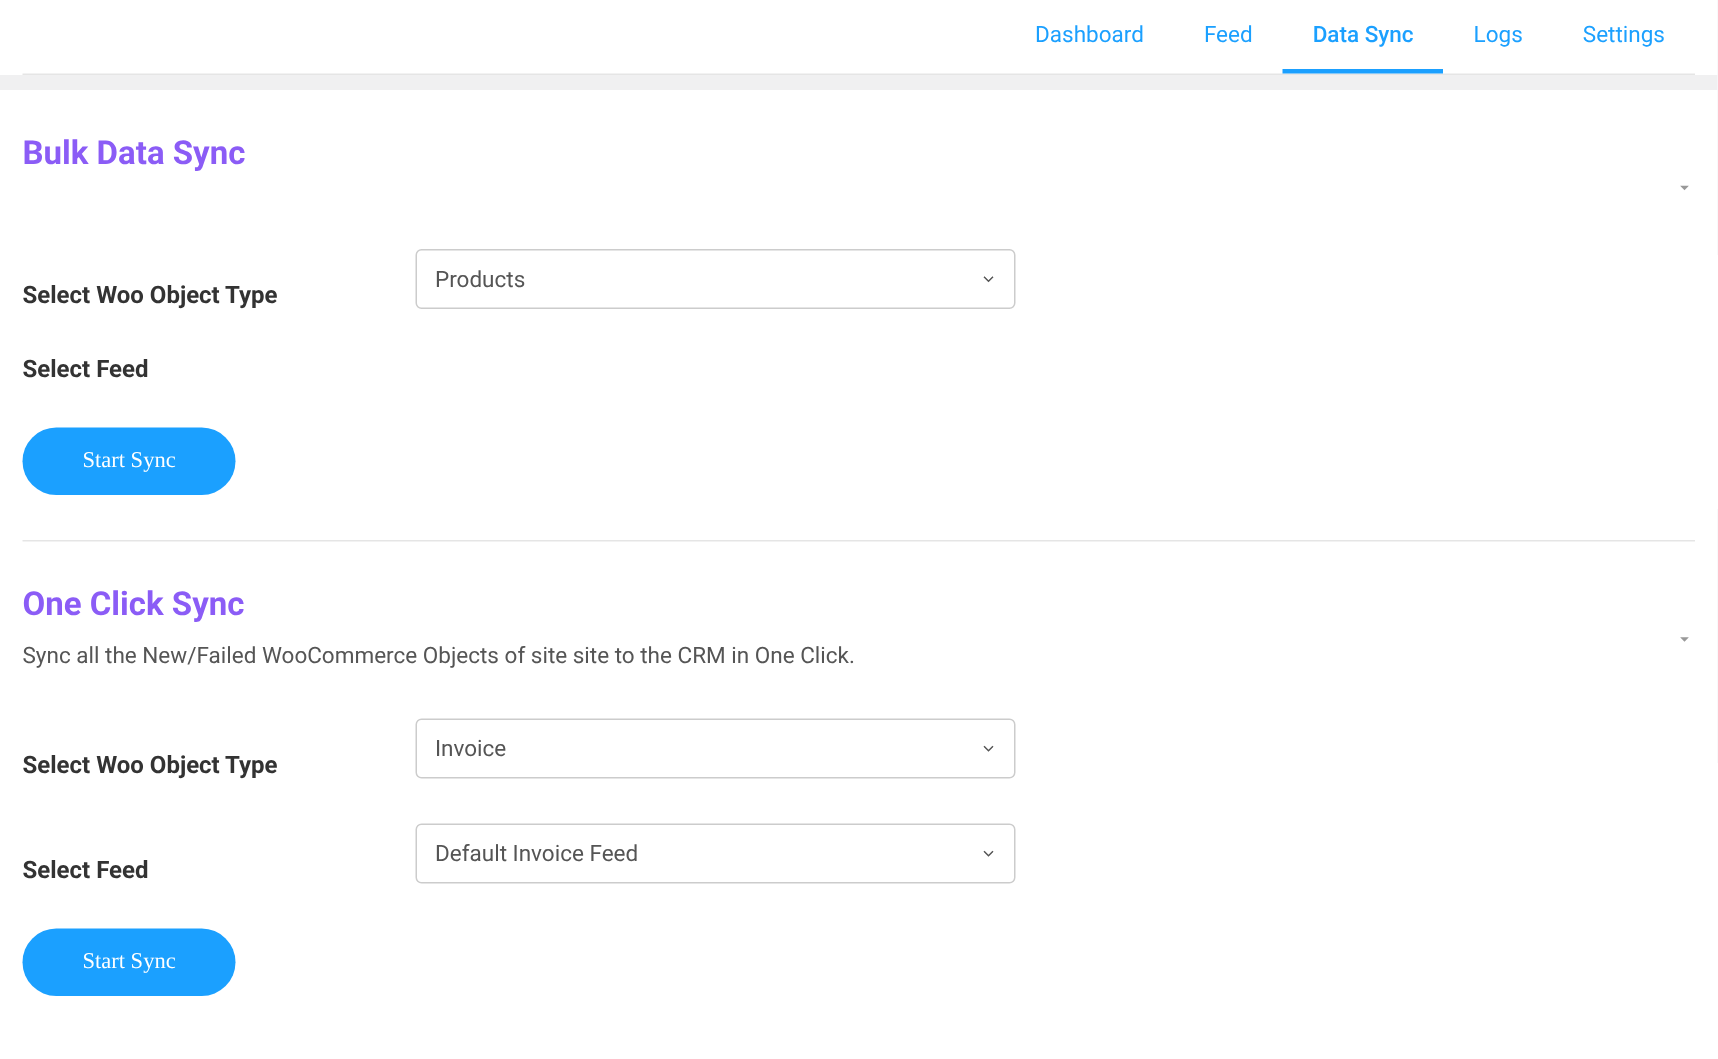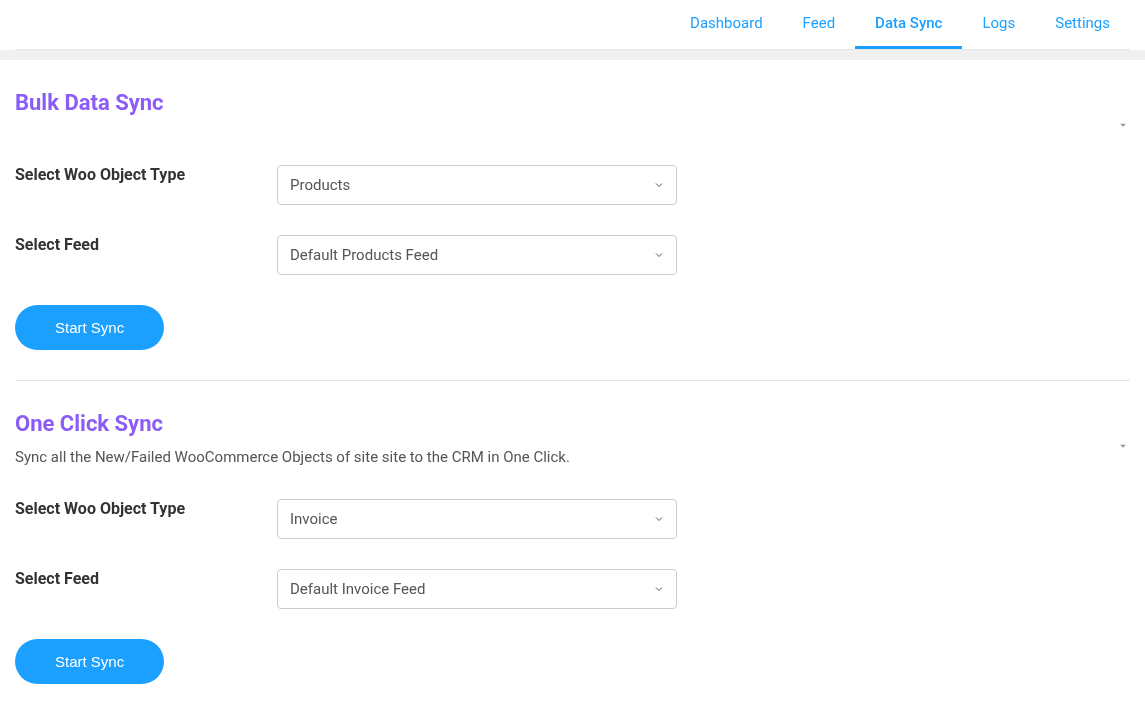--- a/index.html
+++ b/index.html
@@ -78,21 +78,21 @@
       color: #999;
       cursor: pointer;
       padding-top: 28px;
     }
     .collapse-icon svg {
       width: 14px;
       height: 14px;
     }
     .form-row {
       display: flex;
-      align-items: flex-start;
+      align-items: flex-end;
       margin-bottom: 30px;
     }
     .form-label {
       width: 262px;
       font-size: 16px;
       font-weight: 700;
       color: #333;
     }
     .select-wrapper {
       position: relative;
@@ -125,21 +125,21 @@
       display: block;
     }
     .btn-primary {
       background: #1ba0ff;
       color: #fff;
       border: none;
       padding: 14px 40px;
       border-radius: 25px;
       font-size: 15px;
       cursor: pointer;
-      font-family: Liberation Sans, sans-serif;
+      font-family: Liberation Serif, serif;
     }
   </style>
 </head>
 <body>
 
 <div class="container">
 
   <div class="tabs-wrapper">
     <div class="tabs">
       <a class="tab">Dashboard</a>
@@ -175,30 +175,20 @@
           <span class="select-arrow">
             <svg viewBox="0 0 24 24" fill="none" stroke="currentColor" stroke-width="2">
                 <polyline points="6 9 12 15 18 9"></polyline>
               </svg>
           </span>
         </div>
       </div>
 
       <div class="form-row">
         <div class="form-label">Select Feed</div>
-        <div class="select-wrapper">
-          <select class="select">
-            <option>Default Products Feed</option>
-          </select>
-          <span class="select-arrow">
-            <svg viewBox="0 0 24 24" fill="none" stroke="currentColor" stroke-width="2">
-                <polyline points="6 9 12 15 18 9"></polyline>
-              </svg>
-          </span>
-        </div>
       </div>
 
       <button class="btn-primary">Start Sync</button>
     </div>
 
     <div class="section">
       <div class="section-header">
         <div class="section-header-left">
           <h2 class="section-title">One Click Sync</h2>
           <p class="section-desc">Sync all the New/Failed WooCommerce Objects of site site to the CRM in One Click.</p>

